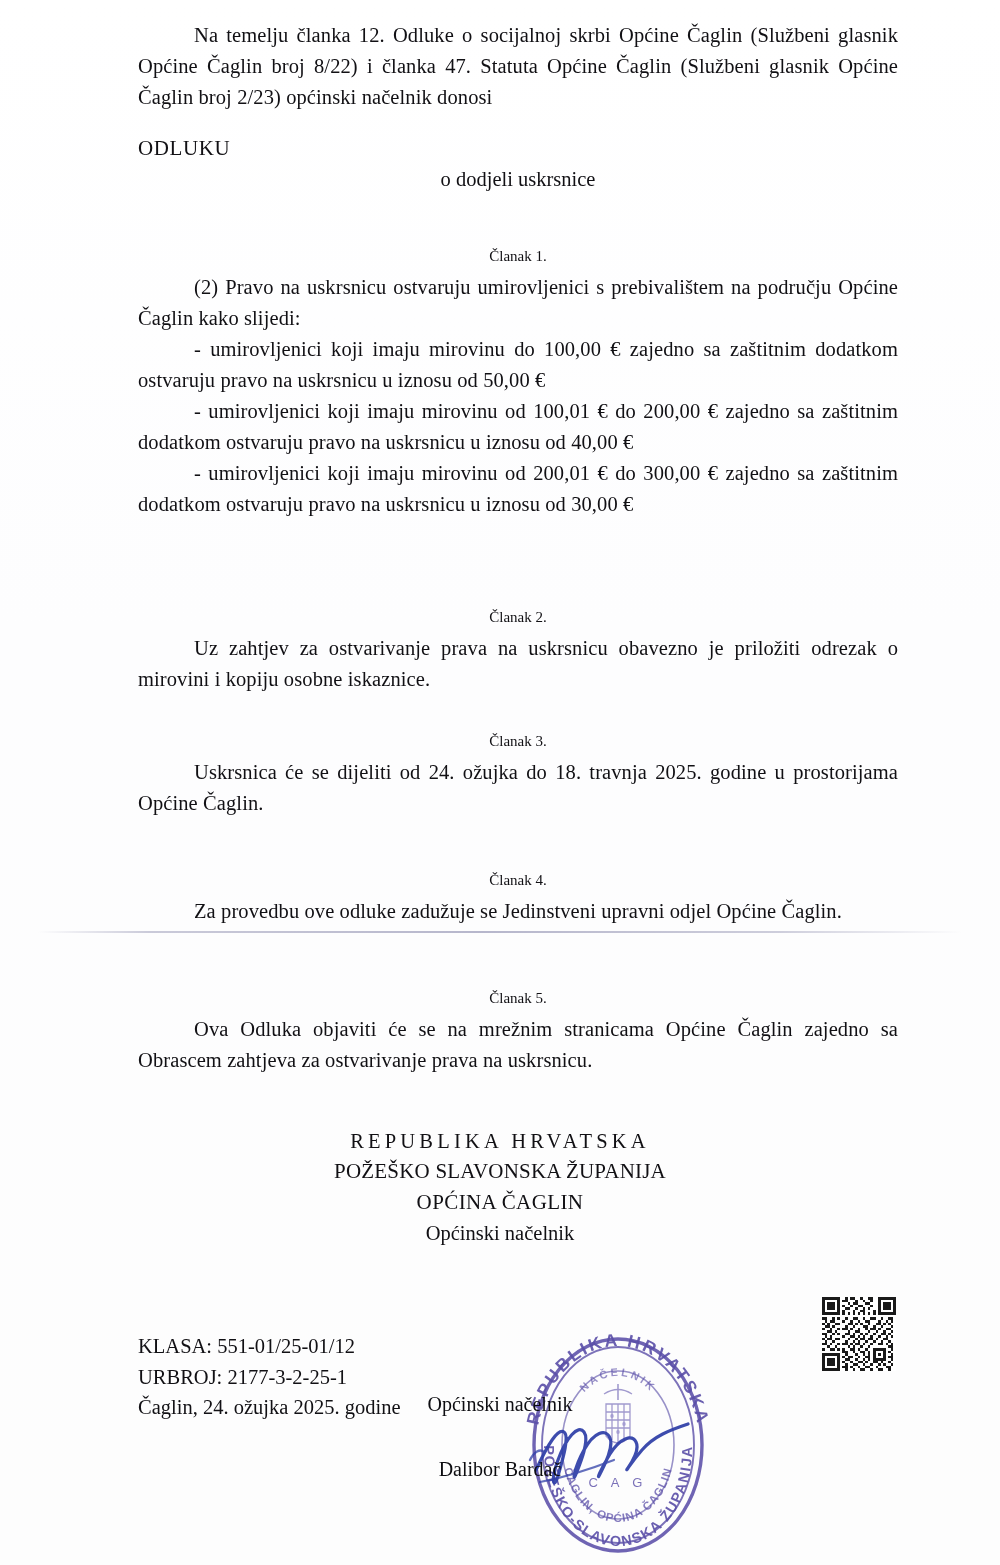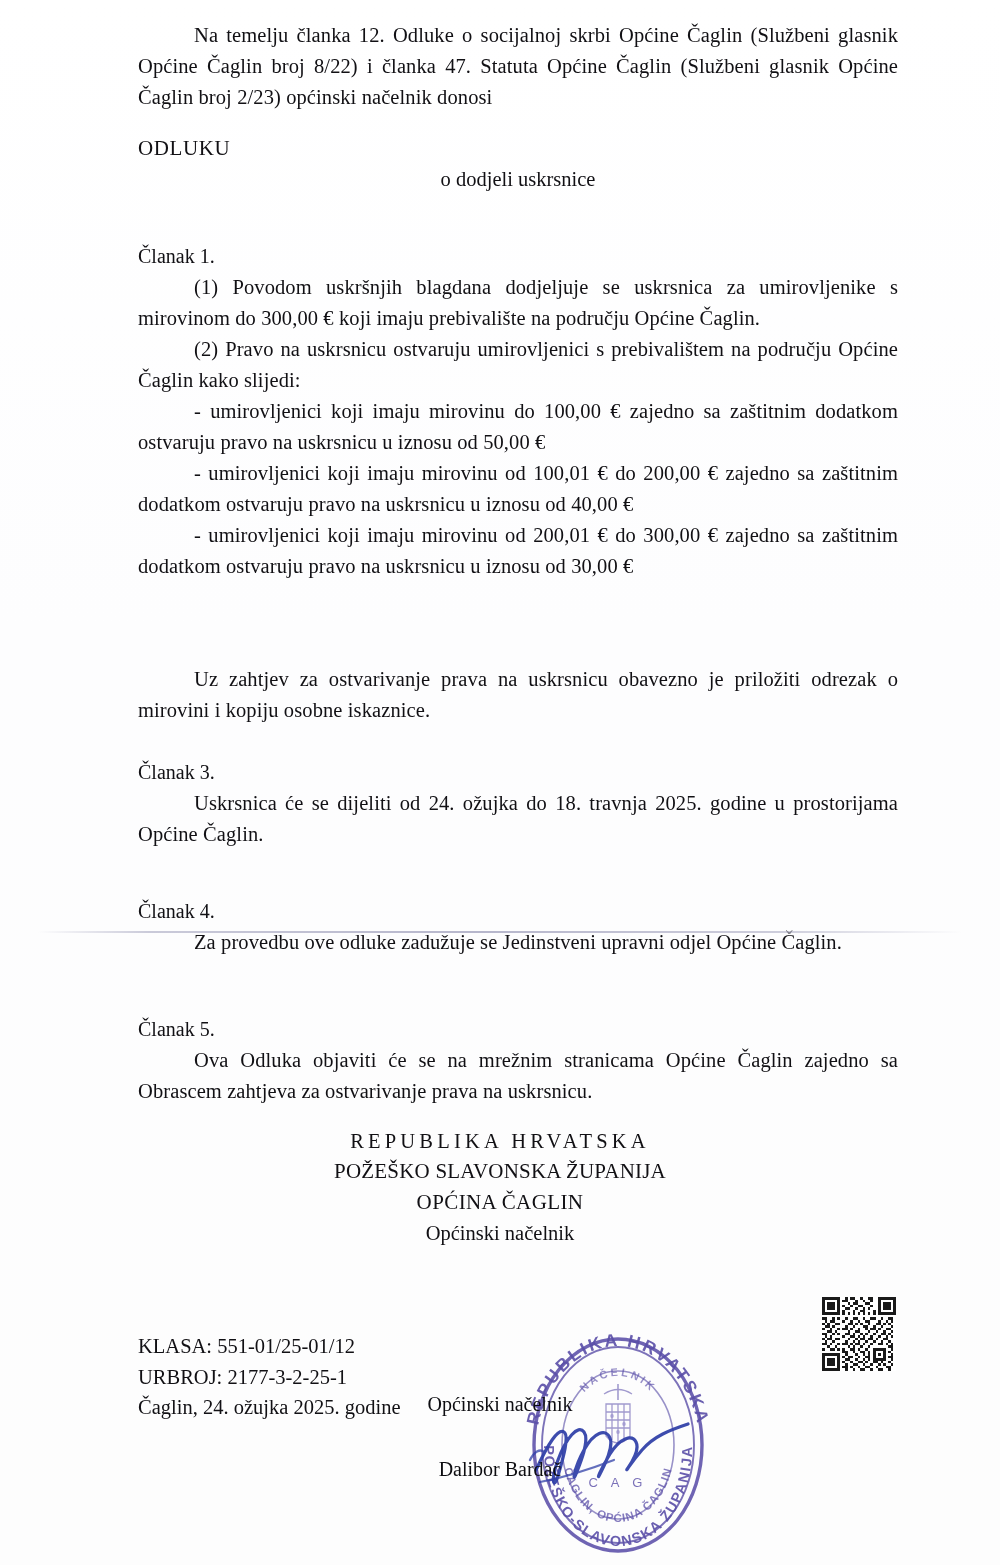--- a/index.html
+++ b/index.html
@@ -63,21 +63,22 @@
     line-height: 31px;
   }
 
   .heading-doc {
     font-size: 21px;
     line-height: 31px;
     letter-spacing: 0.6px;
   }
 
   .article-head {
-    font-size: 20px;
+    text-align: center;
+    font-size: 15px;
     line-height: 31px;
   }
 
   .spacer-xs { height: 10px; }
   .spacer-sm { height: 20px; }
   .spacer-md { height: 31px; }
   .spacer-lg { height: 46px; }
   .spacer-xl { height: 62px; }
 
   
@@ -182,29 +183,29 @@
 
     <div class="spacer-sm"></div>
 
     <p class="heading-doc">ODLUKU</p>
 
     <p class="center">o dodjeli uskrsnice</p>
 
     <div class="spacer-lg"></div>
 
     <p class="article-head">Članak 1.</p>
-    <p class="body-text indent">(1) Povodom uskršnjih blagdana dodjeljuje se uskrsnica za umirovljenike s mirovinom do 300,00 € koji imaju prebivalište na području Općine Čaglin.</p>
     <p class="body-text indent">(2) Pravo na uskrsnicu ostvaruju umirovljenici s prebivalištem na području Općine Čaglin kako slijedi:</p>
     <p class="body-text indent">- umirovljenici koji imaju mirovinu do 100,00 € zajedno sa zaštitnim dodatkom ostvaruju pravo na uskrsnicu u iznosu od 50,00 €</p>
     <p class="body-text indent">- umirovljenici koji imaju mirovinu od 100,01 € do 200,00 € zajedno sa zaštitnim dodatkom ostvaruju pravo na uskrsnicu u iznosu od 40,00 €</p>
     <p class="body-text indent">- umirovljenici koji imaju mirovinu od 200,01 € do 300,00 € zajedno sa zaštitnim dodatkom ostvaruju pravo na uskrsnicu u iznosu od 30,00 €</p>
 
     <div class="spacer-xl"></div>
     <div class="spacer-sm"></div>
 
+    <p class="article-head">Članak 2.</p>
     <p class="body-text indent">Uz zahtjev za ostvarivanje prava na uskrsnicu obavezno je priložiti odrezak o mirovini i kopiju osobne iskaznice.</p>
 
     <div class="spacer-md"></div>
 
     <p class="article-head">Članak 3.</p>
     <p class="body-text indent">Uskrsnica će se dijeliti od 24. ožujka do 18. travnja 2025. godine u prostorijama Općine Čaglin.</p>
 
     <div class="spacer-lg"></div>
 
     <p class="article-head">Članak 4.</p>

